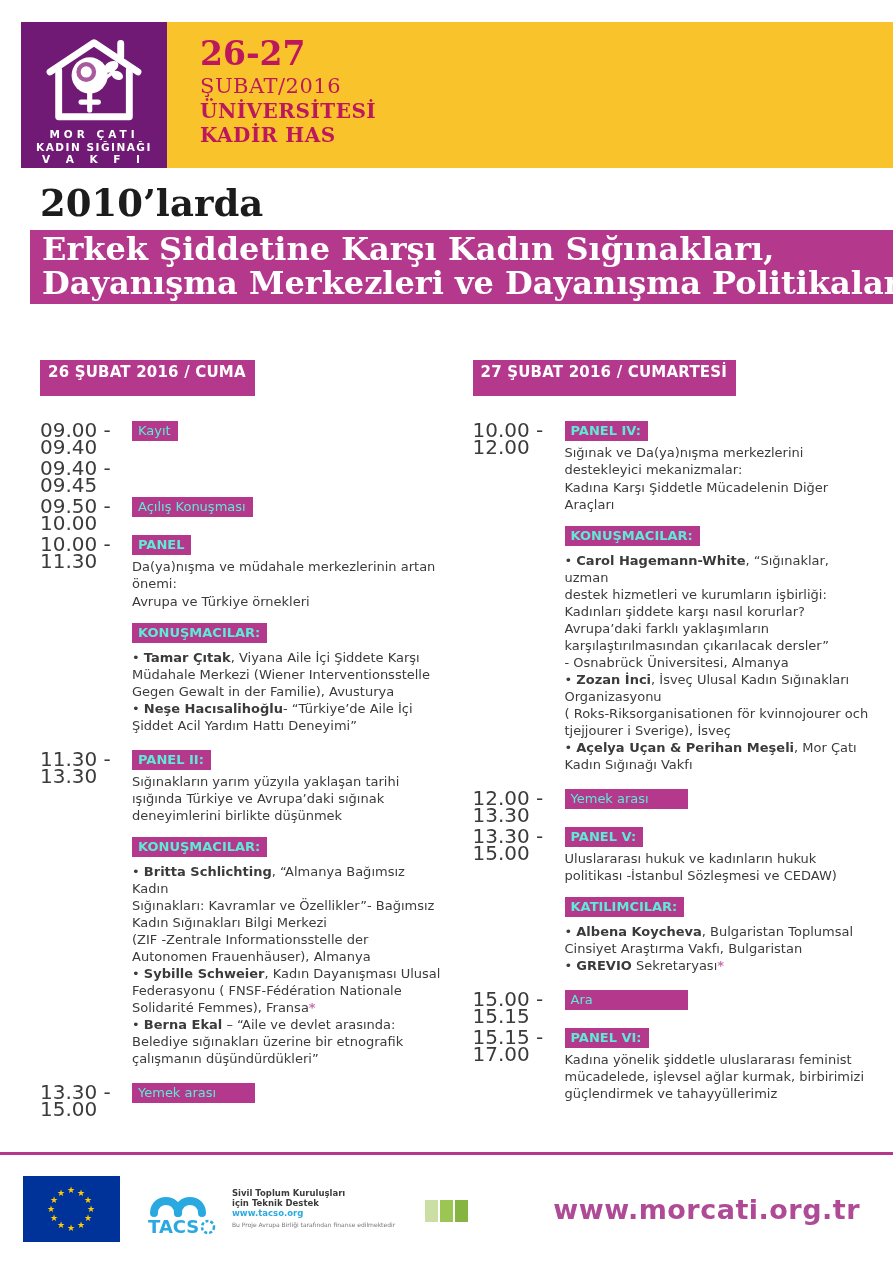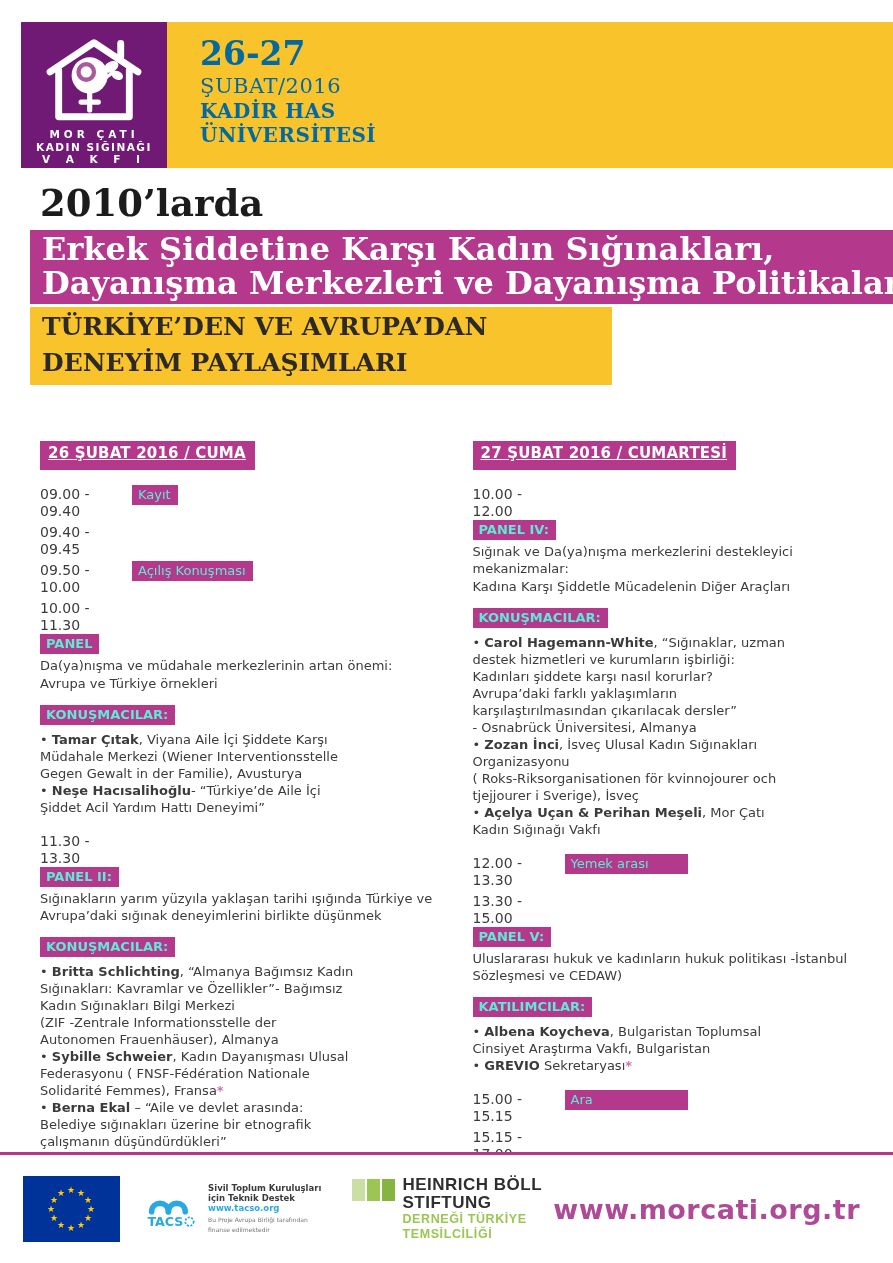--- a/index.html
+++ b/index.html
@@ -6,38 +6,38 @@
   body{width:893px;height:1263px;overflow:hidden;font-family:"DejaVu Sans",sans-serif;color:#3b3b3b;}
   .page{width:893px;height:1263px;display:flex;flex-direction:column;background:#fff;}
 
   
   .header{display:flex;margin:22px 0 0 21px;}
   .logo-box{width:146px;height:146px;background:#701a75;flex:none;display:flex;flex-direction:column;align-items:center;justify-content:flex-start;padding-top:10px;box-sizing:border-box;}
   .logo-text{margin-top:4px;text-align:center;color:#fff;font-weight:bold;font-size:10.5px;line-height:12.5px;}
   .logo-text .l1{letter-spacing:4px;}
   .logo-text .l2{letter-spacing:1.5px;}
   .logo-text .l3{letter-spacing:6px;}
-  .header-yellow{flex:1;height:146px;background:#f9c32c;box-sizing:border-box;padding:13px 0 0 33px;font-family:"DejaVu Serif",serif;color:#0369a1;}
+  .header-yellow{flex:1;height:146px;background:#f9c32c;box-sizing:border-box;padding:13px 0 0 33px;font-family:"DejaVu Serif",serif;color:#be185d;}
   .h-date{font-size:33px;font-weight:bold;line-height:38px;}
   .h-sub{font-size:21px;font-weight:normal;line-height:26px;letter-spacing:.5px;}
   .h-venue{font-size:20px;font-weight:bold;line-height:24px;letter-spacing:.5px;}
 
   
   .title-era{font-family:"DejaVu Serif",serif;font-size:37px;font-weight:bold;color:#1c1c1c;margin:15px 0 7px 40px;line-height:40px;}
   .band{width:fit-content;min-width:582px;box-sizing:border-box;padding:2px 16px 4px 12px;white-space:nowrap;font-family:"DejaVu Serif",serif;font-weight:bold;margin-left:30px;}
   .band-magenta{background:#b4398d;color:#ffffff;font-size:32px;line-height:34px;}
   .band-yellow{background:#f9c32c;color:#2d2a26;font-size:25px;line-height:36px;margin-top:3px;}
 
   
   .schedule{display:flex;gap:30px;margin:56px 18px 0 40px;flex:1 1 auto;overflow:hidden;}
   .col{flex:1;min-width:0;}
-  .day-tag{display:inline-block;background:#b4398d;color:#fff;font-weight:bold;font-size:15px;padding:3px 9px 8px 8px;margin-bottom:15px;letter-spacing:.2px;text-decoration:underline;}
+  .day-tag{display:inline-block;background:#b4398d;color:#fff;font-weight:bold;font-size:15px;padding:3px 9px 15px 8px;margin-bottom:25px;letter-spacing:.2px;}
   .row{display:flex;font-size:13px;line-height:17px;margin-bottom:3px;}
-  .row.big{margin-bottom:16px;flex-direction:column;}
-  .time{width:92px;flex:none;font-size:14px;color:#3b3b3b;padding-top:1px;}
+  .row.big{margin-bottom:16px;}
+  .time{width:92px;flex:none;font-size:20px;color:#3b3b3b;padding-top:1px;}
   .content{flex:1;min-width:0;}
   .tag{display:inline-block;background:#b4398d;color:#5eead4;font-size:13px;padding:1px 7px 2px 6px;margin-bottom:2px;}
   .tag.bold{font-weight:bold;}
   .tag.wide{min-width:110px;}
   .desc{margin:1px 0 0 0;}
   .glabel-wrap{margin:13px 0 4px 0;}
   .speaker{white-space:pre-line;}
   .sname{font-weight:bold;}
   .star{color:#c873ae;font-weight:bold;}
 
@@ -79,33 +79,29 @@
       </svg>
       <div class="logo-text">
         <div class="l1">MOR ÇATI</div>
         <div class="l2">KADIN SIĞINAĞI</div>
         <div class="l3">V A K F I</div>
       </div>
     </div>
     <div class="header-yellow">
       <div class="h-date">26-27</div>
       <div class="h-sub">ŞUBAT/2016</div>
+      <div class="h-venue">ÜNİVERSİTESİ</div>
       <div class="h-venue">KADİR HAS</div>
-      <div class="h-venue">ÜNİVERSİTESİ</div>
     </div>
   </div>
 
   <div class="title-era">2010’larda</div>
   <div class="band band-magenta">
     <div>Erkek Şiddetine Karşı Kadın Sığınakları,</div>
     <div>Dayanışma Merkezleri ve Dayanışma Politikaları:</div>
-  </div>
-  <div class="band band-yellow">
-    <div>TÜRKİYE’DEN VE AVRUPA’DAN</div>
-    <div>DENEYİM PAYLAŞIMLARI</div>
   </div>
 
   <div class="schedule">
     <div class="col">
       <div class="day-tag">26 ŞUBAT 2016 / CUMA</div>
       <div>
           <div class="row">
             <div class="time">09.00 - 09.40</div>
             <div class="content"><span class="tag">Kayıt</span></div>
           </div>
@@ -212,21 +208,17 @@
         <div class="tacso-fine">Bu Proje Avrupa Birliği tarafından finanse edilmektedir</div>
       </div>
     </div>
 
     <div class="hbs">
       <div class="hbs-squares">
         <span class="hbs-sq1"></span>
           <span class="hbs-sq2"></span>
           <span class="hbs-sq3"></span>
       </div>
-      <div>
-        <div class="hbs-l1">HEINRICH BÖLL STIFTUNG</div>
-        <div class="hbs-l2">DERNEĞİ TÜRKİYE TEMSİLCİLİĞİ</div>
-      </div>
     </div>
 
     <div class="site-url">www.morcati.org.tr</div>
   </div>
 </div>
 
 </body></html>

